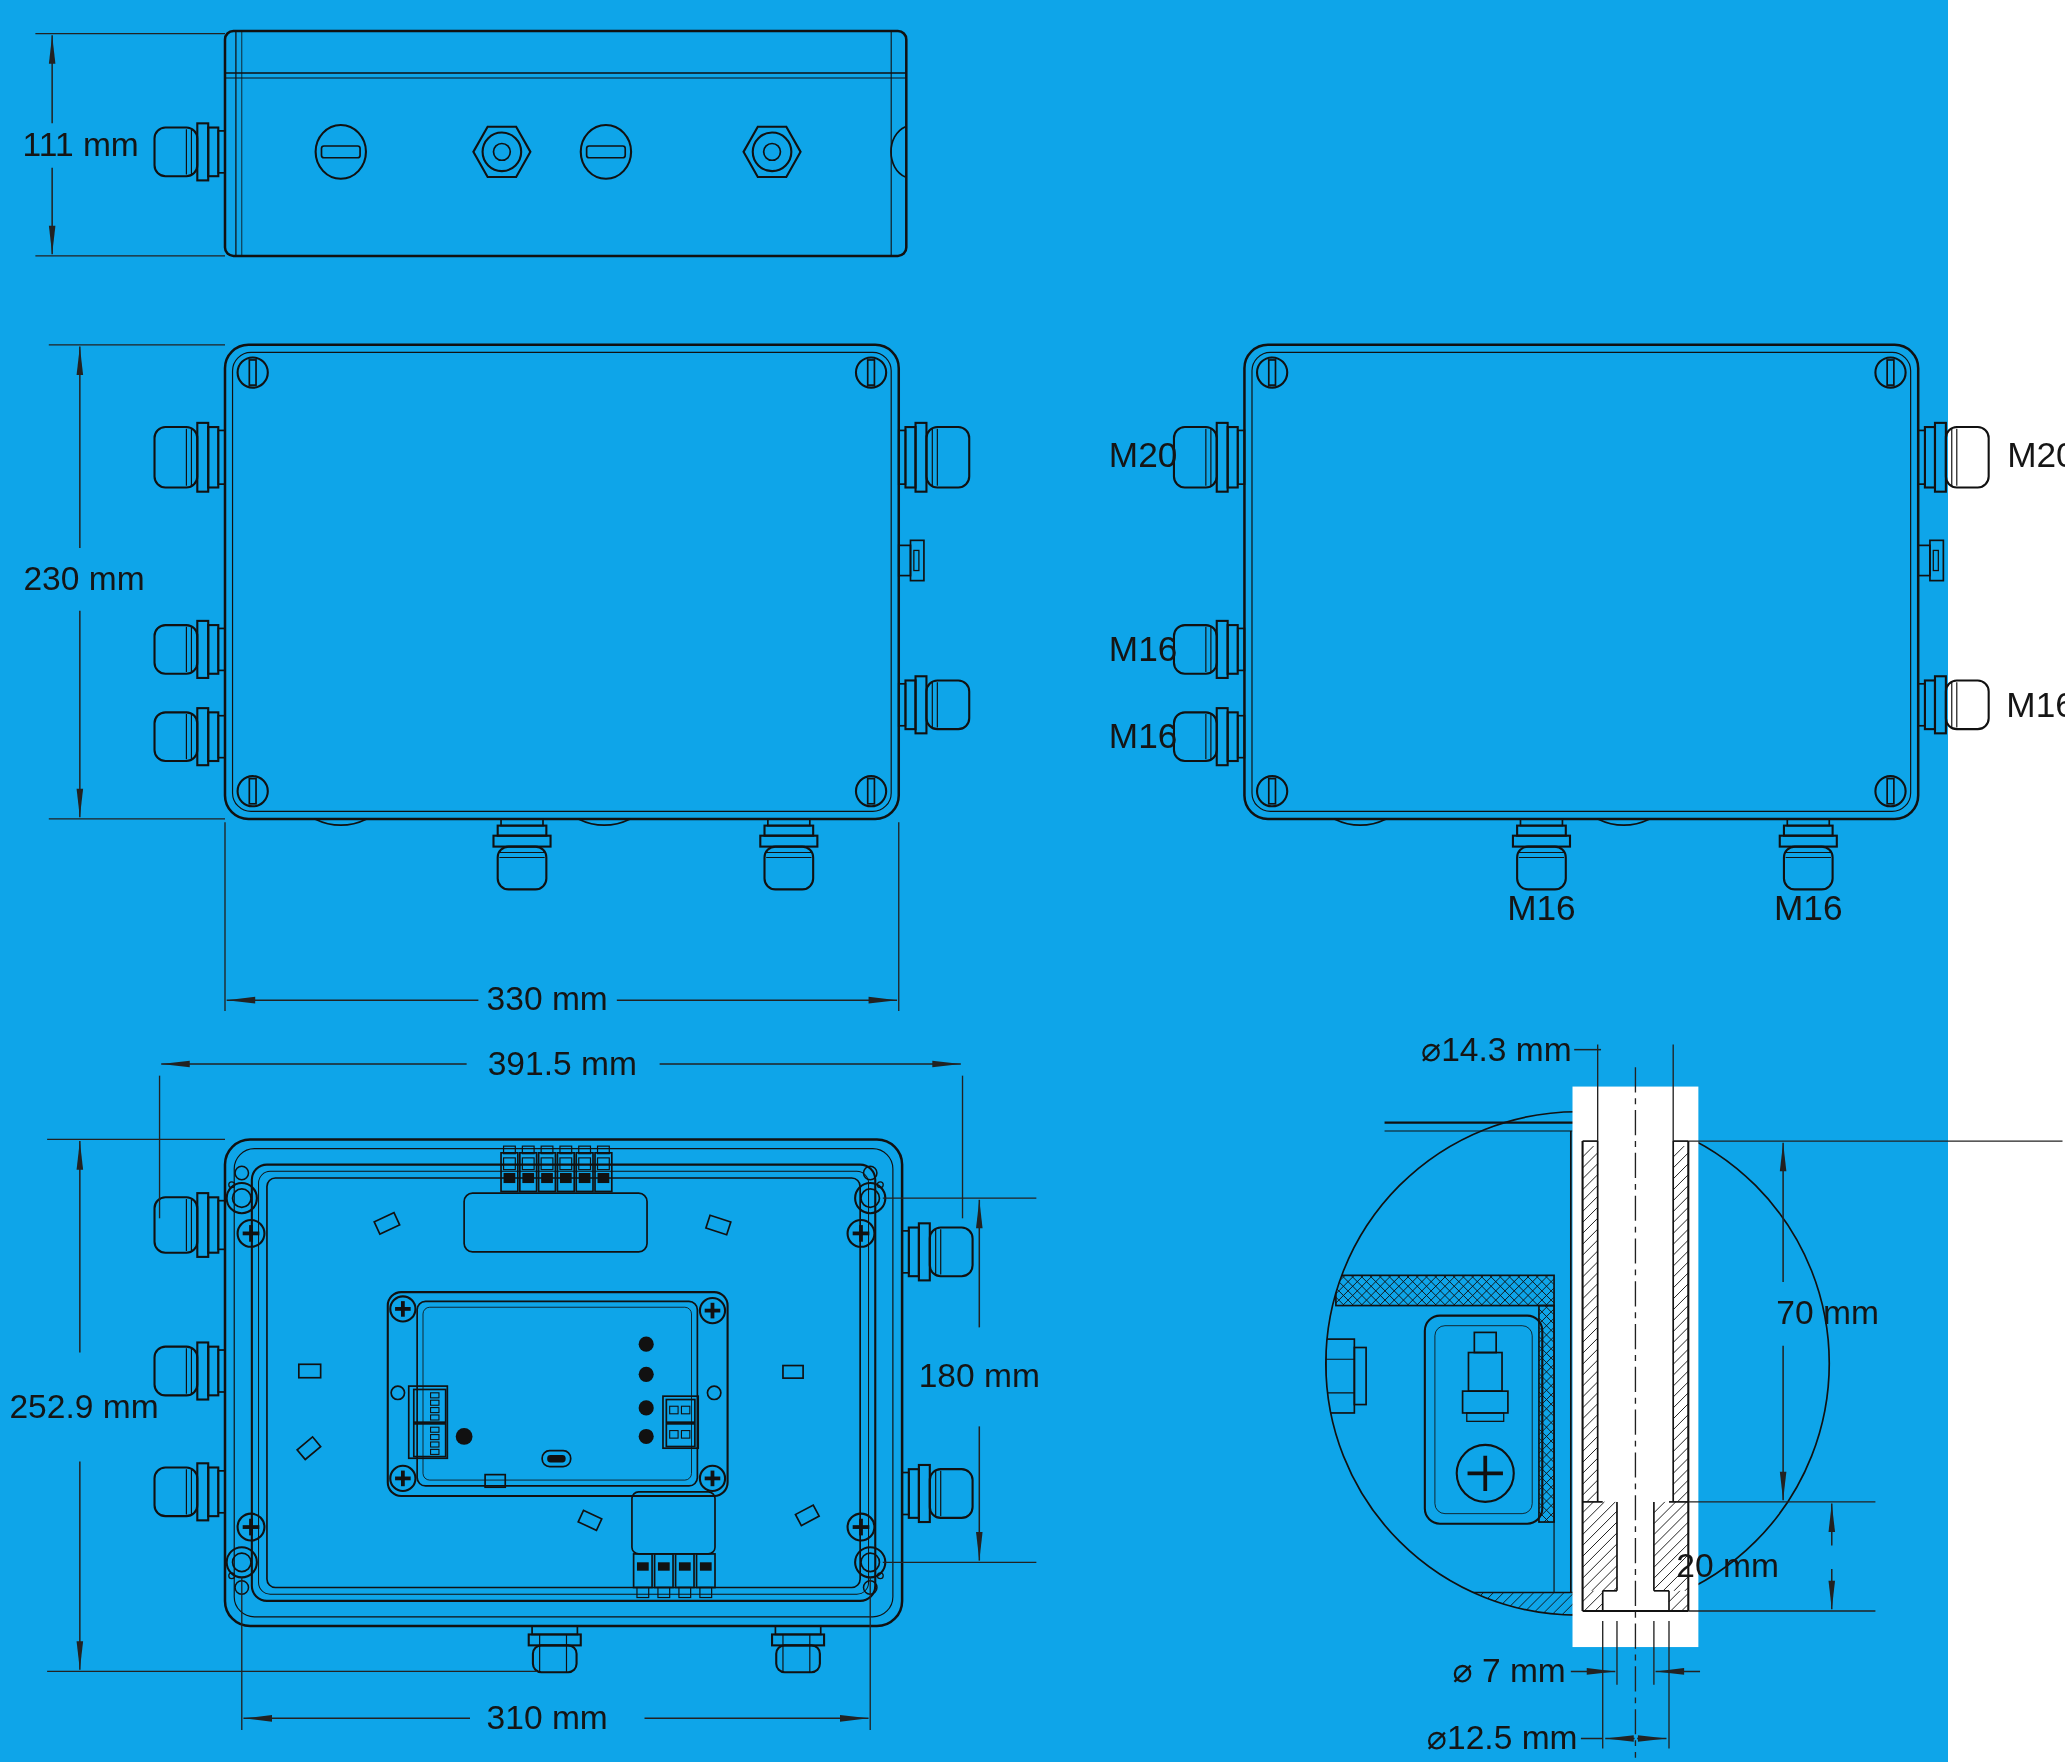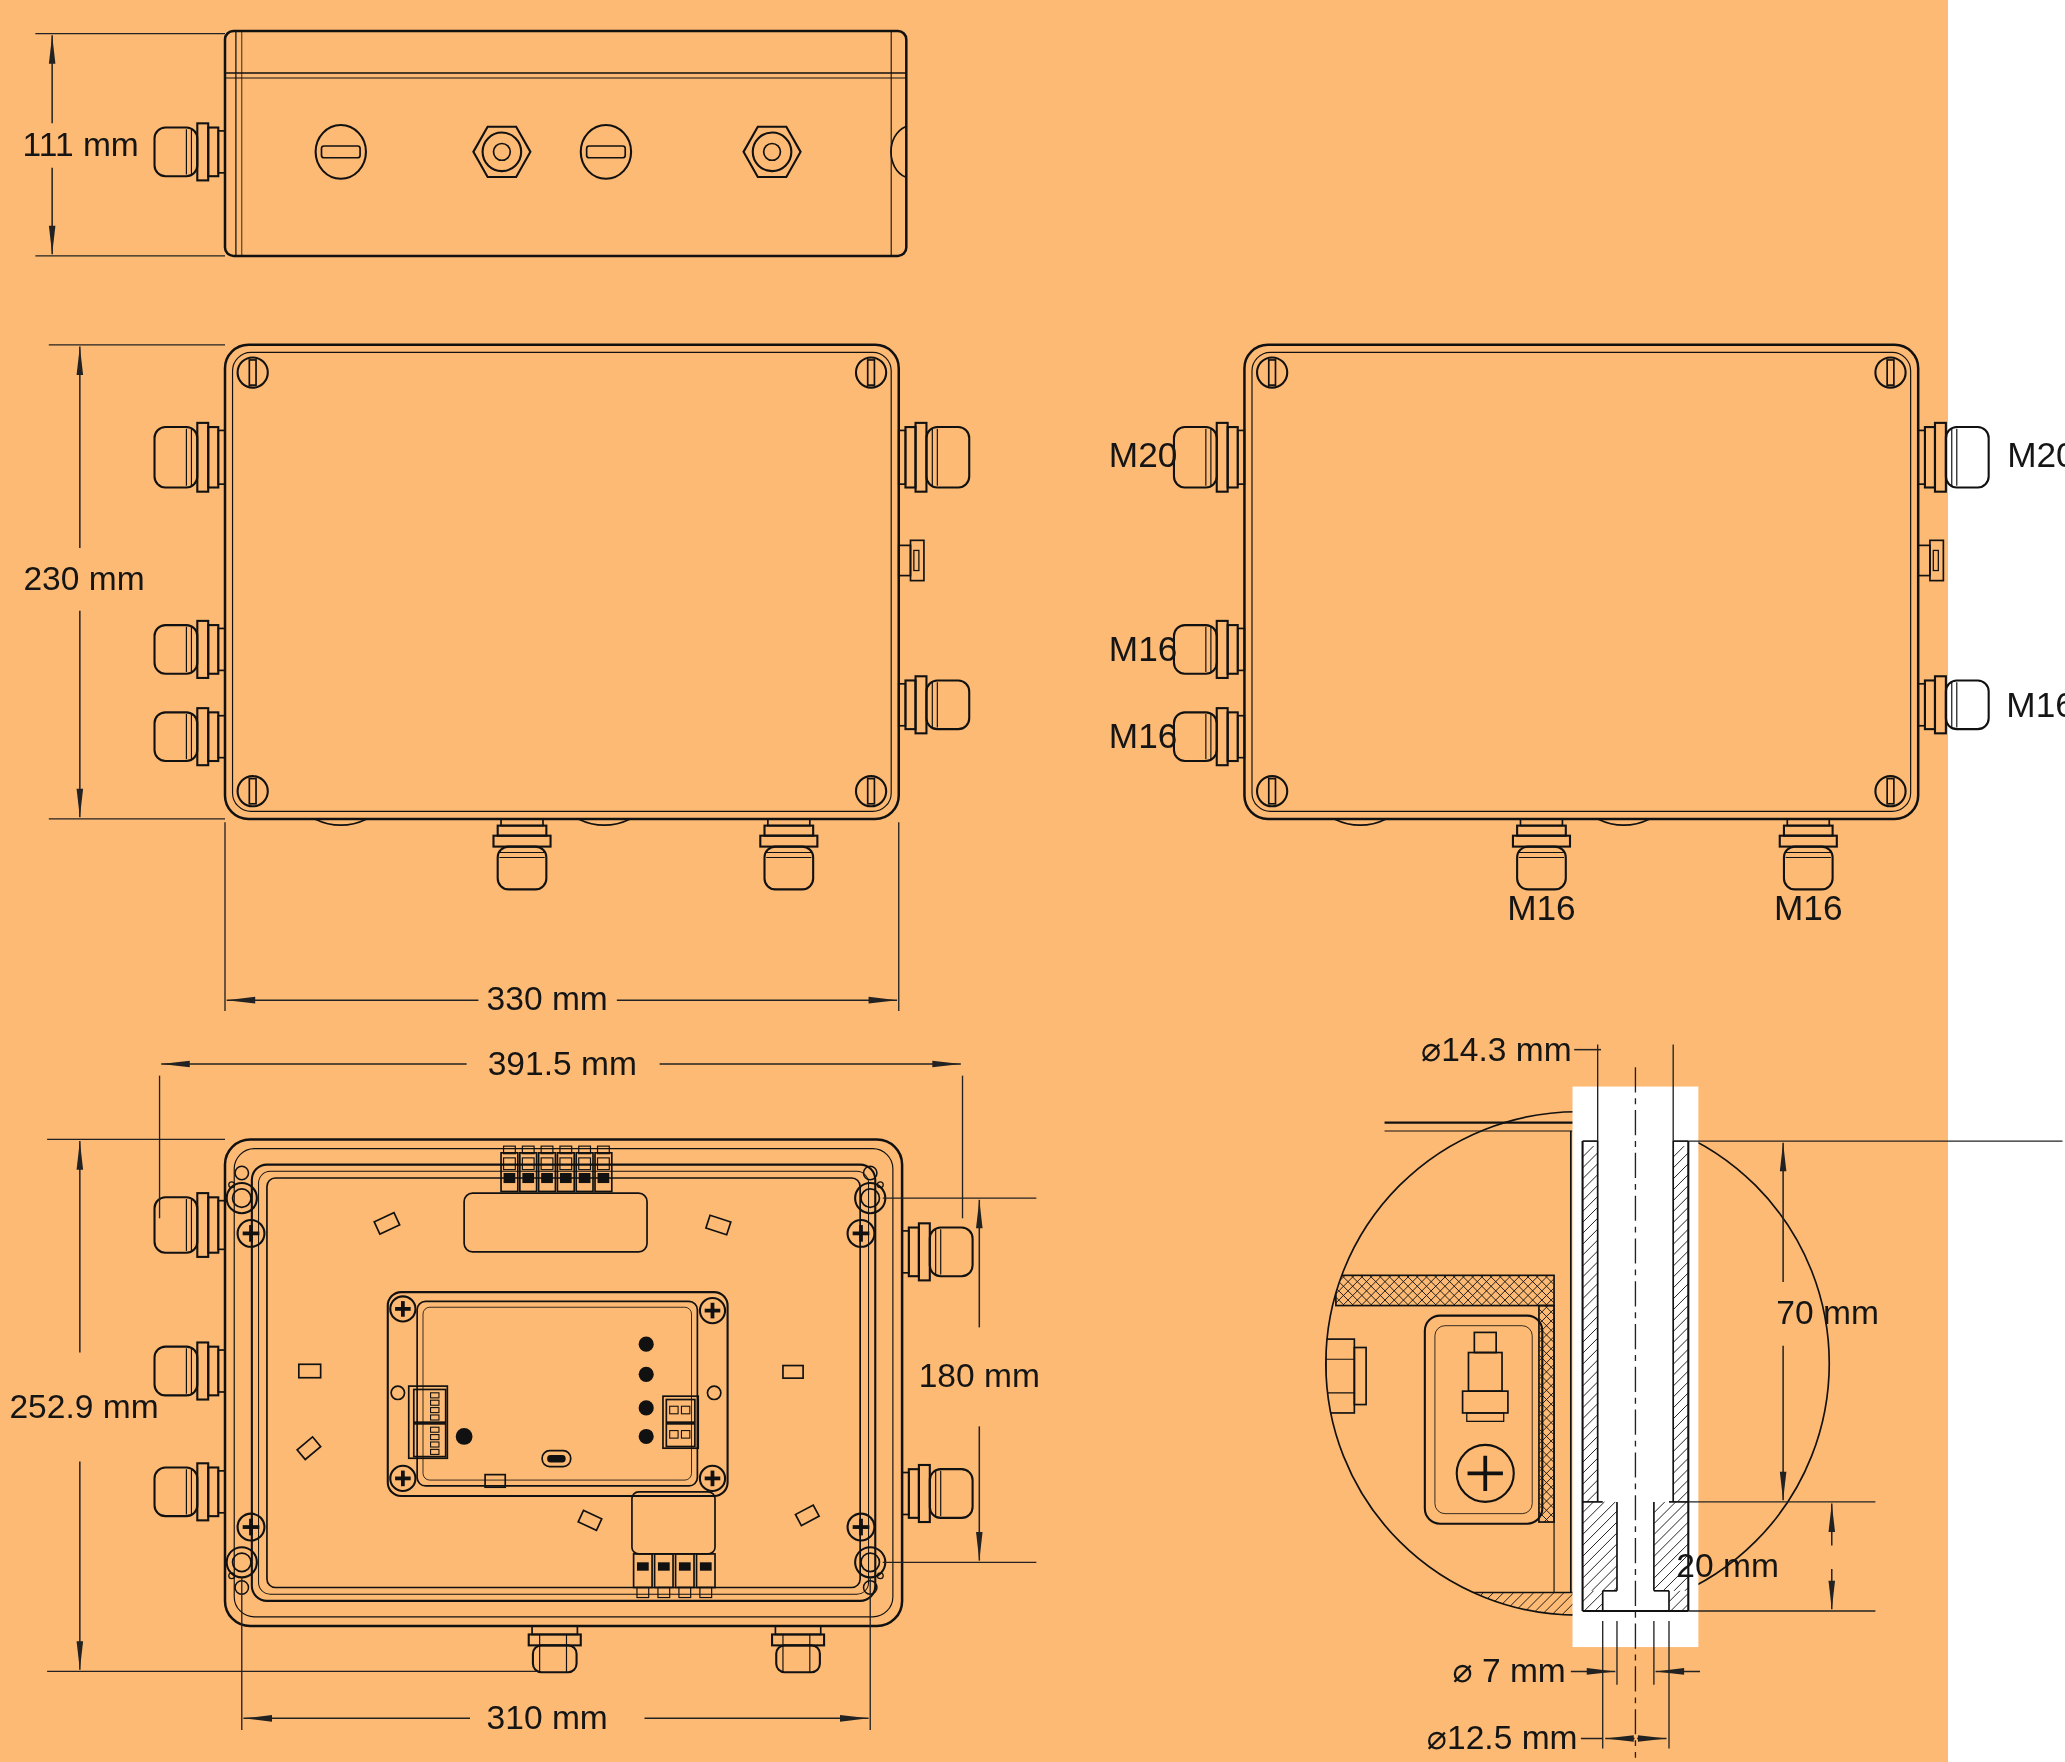--- a/index.html
+++ b/index.html
@@ -1,16 +1,16 @@
 <!DOCTYPE html>
 <html style="font-size:13.4px"><head>
 <meta charset="utf-8">
 <style>
   html,body{margin:0;padding:0;background:#ffffff;}
-  .page{width:1948px;height:1762px;position:relative;background:#fdba74;}
+  .page{width:1948px;height:1762px;position:relative;background:#0ea5e9;}
   svg{display:block;}
   .ln{stroke:#111;fill:none;}
   .fillw{fill:#fff;stroke:none;}
   .dimtxt{font-family:"Liberation Sans","DejaVu Sans",sans-serif;font-size:40px;fill:#151515;}
   .glandtxt{font-family:"Liberation Sans","DejaVu Sans",sans-serif;font-size:42px;fill:#151515;}
   .dim{stroke:#222;stroke-width:1.8;fill:none;}
   .ext{stroke:#222;stroke-width:1.6;fill:none;}
   .cl{stroke:#222;stroke-width:1.6;fill:none;stroke-dasharray:30 7 7 7;}
 </style>
 </head>

